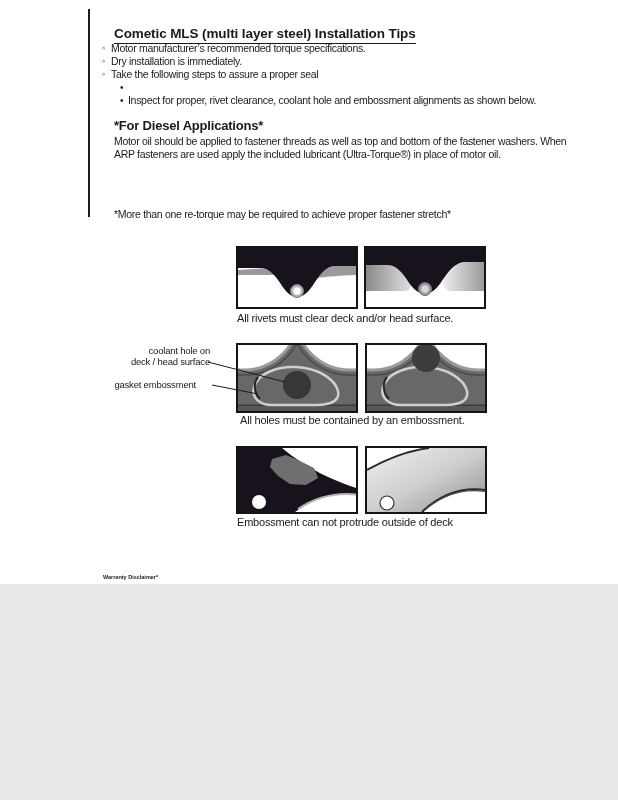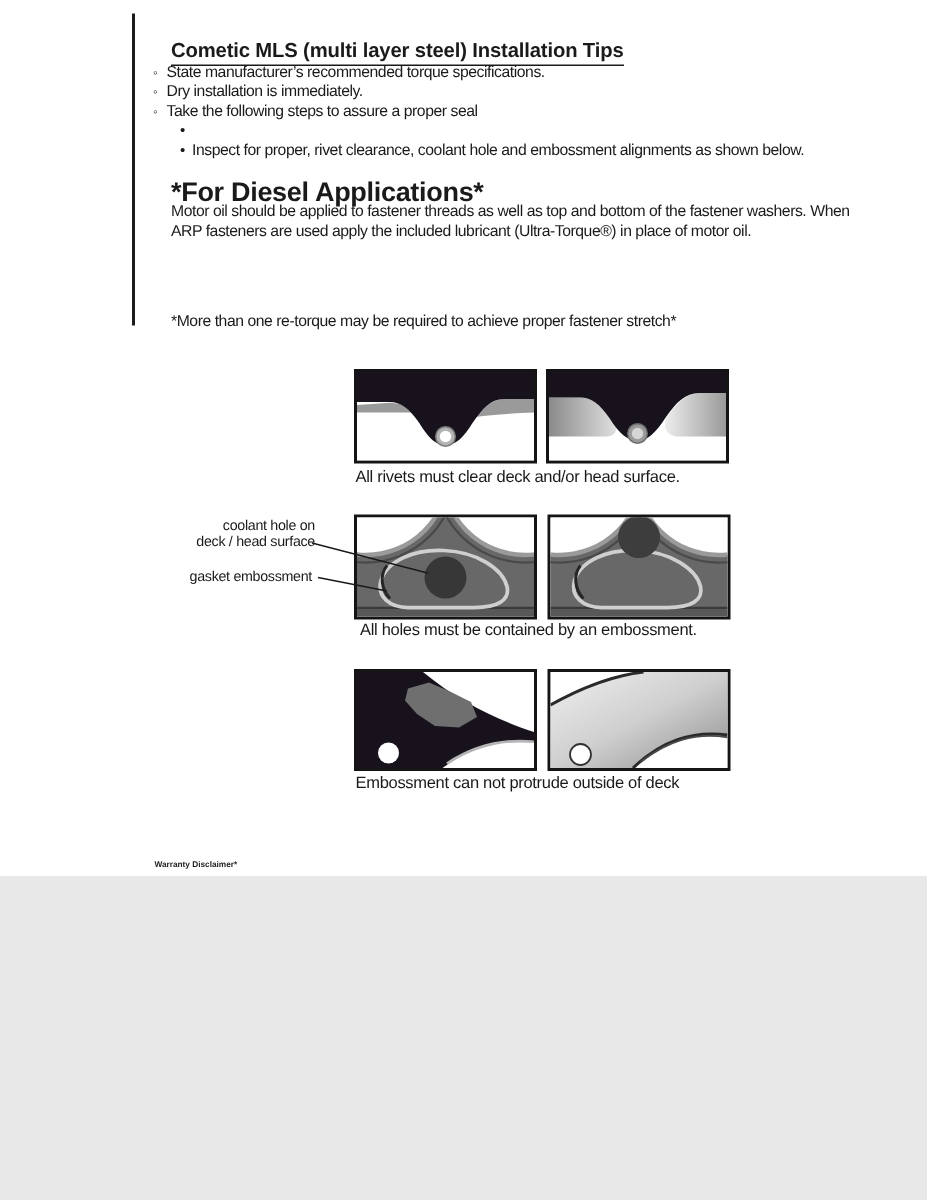--- a/index.html
+++ b/index.html
@@ -13,21 +13,21 @@
   .title{
     font-size:13.5px;font-weight:bold;letter-spacing:-0.1px;
     border-bottom:1.6px solid #1a1a1a;padding-bottom:2px;white-space:nowrap;
   }
   .body-txt{font-size:10.5px;letter-spacing:-0.3px;line-height:13px;}
   .bullets{font-size:10.5px;letter-spacing:-0.3px;}
   .bullet-row{display:flex;align-items:flex-start;height:13px;}
   .bullet-glyph{width:9px;flex:0 0 9px;font-size:9px;line-height:13px;}
   .bullet-row.sub{margin-left:18px;}
   .bullet-row.sub .bullet-glyph{width:8px;flex:0 0 8px;font-size:10px;}
-  .sect-head{font-size:18px;font-weight:bold;letter-spacing:-0.2px;white-space:nowrap;}
+  .sect-head{font-size:13px;font-weight:bold;letter-spacing:-0.2px;white-space:nowrap;}
   .rw-label{font-size:13px;letter-spacing:0.4px;text-align:center;width:122px;margin-top:48px;}
   .dbox{
     width:122px;box-sizing:border-box;border:2px solid #141414;background:#fff;
   }
   .dbox svg{display:block;width:100%;height:100%;}
   .caption{font-size:11px;letter-spacing:-0.2px;line-height:13px;white-space:nowrap;text-align:right;}
   .annot{font-size:9.5px;letter-spacing:-0.2px;line-height:11px;text-align:right;}
   .legal{font-size:5.5px;line-height:5.9px;letter-spacing:0;color:#222;width:414px;}
   .legal .lg-head{font-weight:bold;margin-bottom:7px;}
   .legal p{margin:0 0 6px 0;}
@@ -40,21 +40,21 @@
 
 <div class="page">
 
   <div class="abs vrule" style="left:88px;top:9px;height:208px;"></div>
 
   <div class="abs title" style="left:114px;top:26px;">Cometic MLS (multi layer steel) Installation Tips</div>
 
   <div class="abs bullets" style="left:102px;top:42px;width:480px;">
     <div class="bullet-row">
       <span class="bullet-glyph">◦</span>
-      <span>State manufacturer’s recommended torque specifications.</span>
+      <span>Motor manufacturer’s recommended torque specifications.</span>
     </div>
     <div class="bullet-row">
       <span class="bullet-glyph">◦</span>
       <span>Dry installation is immediately.</span>
     </div>
     <div class="bullet-row">
       <span class="bullet-glyph">◦</span>
       <span>Take the following steps to assure a proper seal</span>
     </div>
     <div class="bullet-row sub">
@@ -105,21 +105,21 @@
   </div>
   <div class="abs caption" style="left:237px;top:312px;">All rivets must clear deck and/or head surface.</div>
 
   <div class="abs rw-label" style="left:236px;top:328px;">RIGHT</div>
   <div class="abs rw-label" style="left:365px;top:328px;">WRONG</div>
 
   <div class="abs annot" style="left:118px;top:345px;width:92px;">
     <div>coolant hole on</div>
     <div>deck / head surface</div>
   </div>
-  <div class="abs annot" style="left:104px;top:379px;width:104px;">gasket embossment</div>
+  <div class="abs annot" style="left:92px;top:379px;width:104px;">gasket embossment</div>
 
   <div class="abs dbox" style="left:236px;top:343px;height:70px;">
     <svg viewBox="0 0 118 66" preserveAspectRatio="none">
       <rect x="0" y="0" width="118" height="66" fill="#686868"></rect>
       <circle cx="6" cy="-30" r="55" fill="#ffffff" stroke="#9a9a9a" stroke-width="3"></circle>
       <circle cx="112" cy="-30" r="55" fill="#ffffff" stroke="#9a9a9a" stroke-width="3"></circle>
       <circle cx="6" cy="-30" r="60" fill="none" stroke="#4a4a4a" stroke-width="1.5"></circle>
       <circle cx="112" cy="-30" r="60" fill="none" stroke="#4a4a4a" stroke-width="1.5"></circle>
       <rect x="0" y="59.5" width="118" height="1.5" fill="#3a3a3a"></rect>
       <rect x="0" y="61" width="118" height="5" fill="#585858"></rect>

